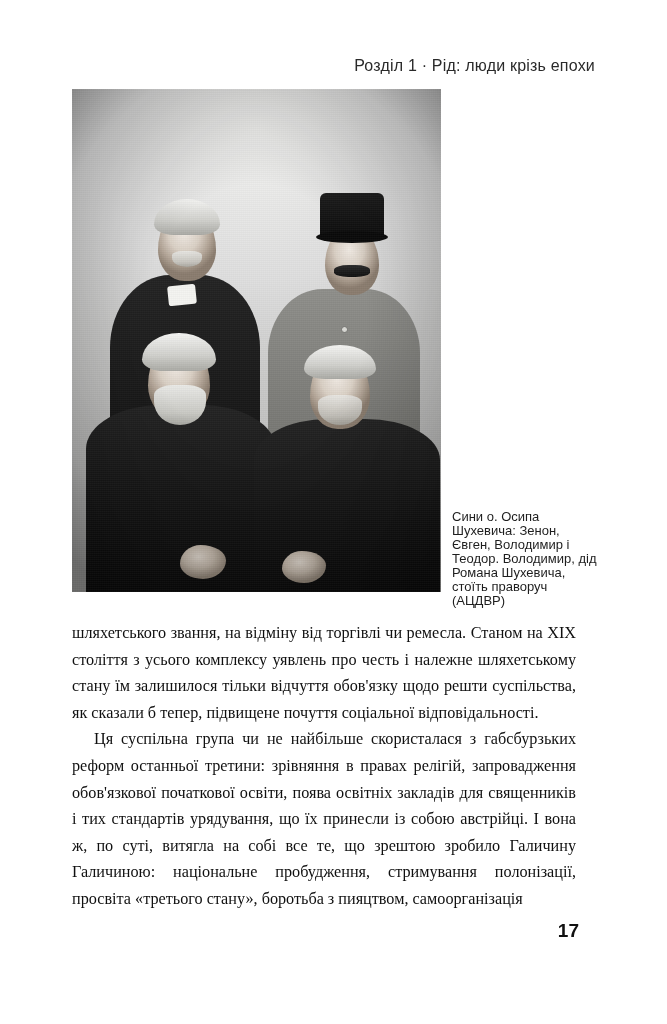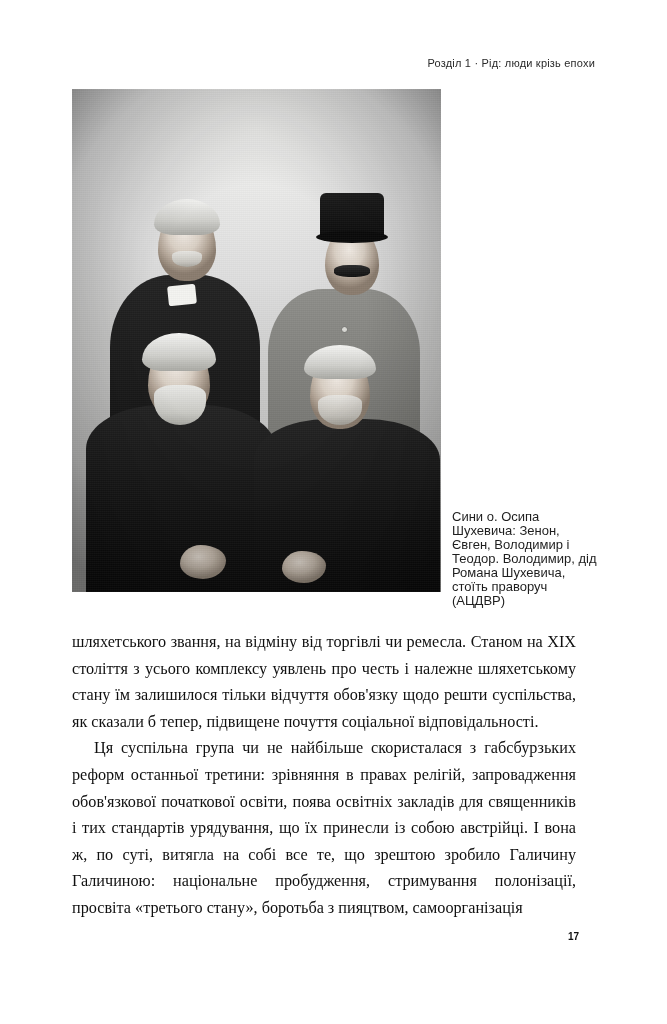--- a/index.html
+++ b/index.html
@@ -21,21 +21,21 @@
     left: 0; top: 0;
     width: 667px;
     height: 1024px;
     background: #fff;
   }
   .running-head {
     position: absolute;
     right: 72px;
     top: 57px;
     font-family: "Liberation Sans", sans-serif;
-    font-size: 11px;
+    font-size: 16px;
     letter-spacing: 0.2px;
     color: #2a2a2a;
     white-space: nowrap;
   }
   .figure {
     position: absolute;
     left: 72px;
     top: 89px;
     width: 369px;
     height: 503px;
@@ -132,30 +132,29 @@
   .body-text {
     position: absolute;
     left: 72px;
     top: 620px;
     width: 504px;
     font-size: 16.2px;
     line-height: 26.6px;
     text-align: justify;
     color: #101010;
     hyphens: manual;
-    margin-top: 9px;
   }
   .body-text p { margin: 0; }
   .body-text p.indent { text-indent: 22px; font-family: Liberation Serif, serif; }
   .folio {
     position: absolute;
     right: 88px;
     bottom: 82px;
     font-family: "Liberation Sans", sans-serif;
-    font-size: 10px;
+    font-size: 19px;
     font-weight: bold;
     color: #111;
   }
 </style>
 </head>
 <body>
 
 <div class="page">
 
   <div class="running-head">Розділ 1 · Рід: люди крізь епохи</div>

